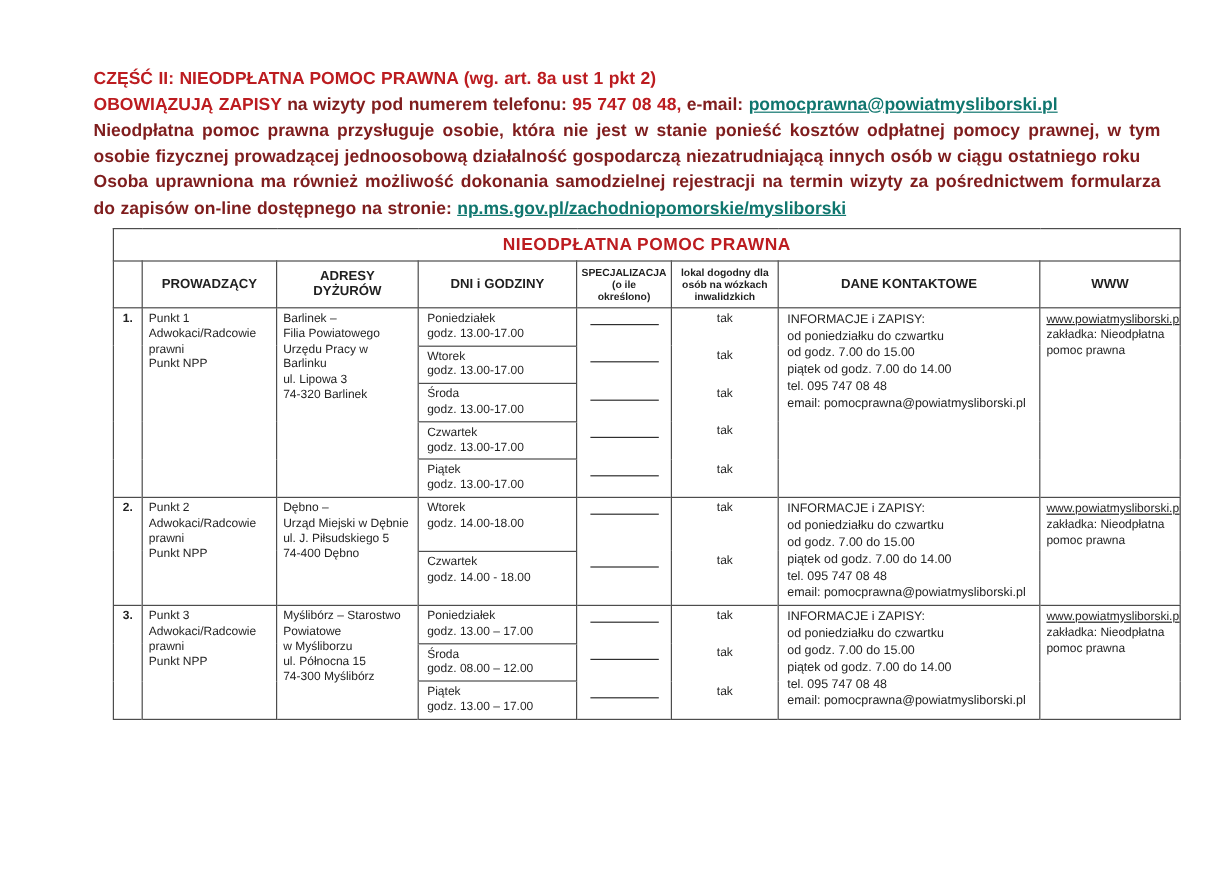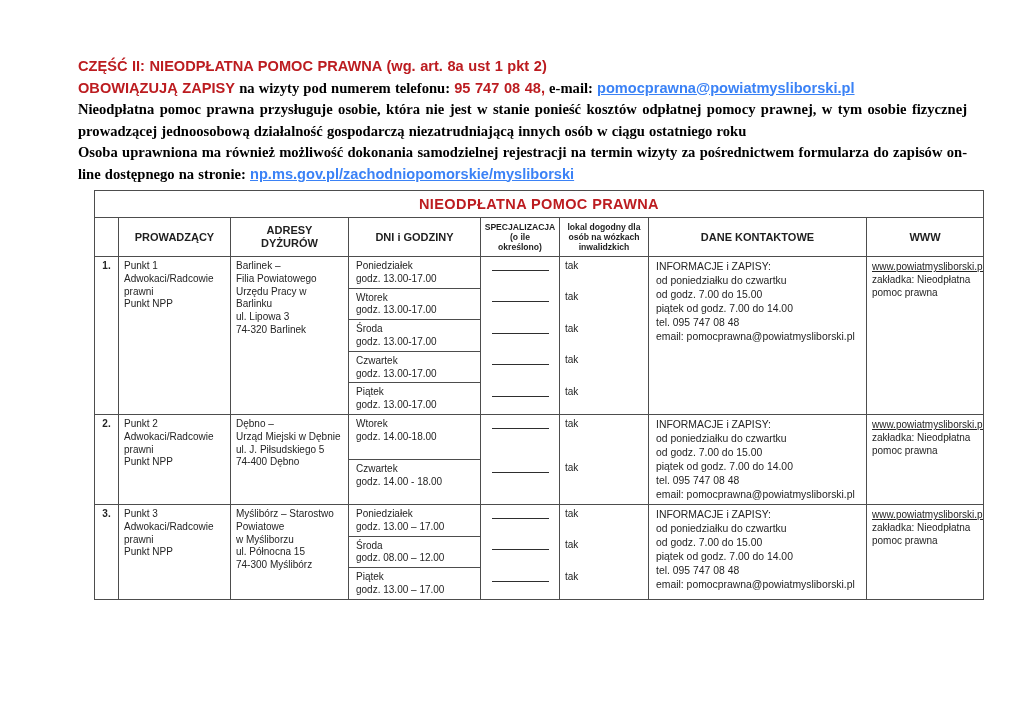--- a/index.html
+++ b/index.html
@@ -24,22 +24,22 @@
   .intro p {
     margin: 0;
     font-size: 14.6px;
     font-weight: 700;
     line-height: 21.5px;
     color: #1f1f1f;
     word-spacing: 0.5px;
   }
   .intro p.justify { text-align: justify; }
   .seg-red  { color: #bc1c20; }
-  .seg-black { color: #000000; font-family: Liberation Serif, serif; }
-  .seg-red-link { color: #3b82f6; text-decoration: underline; cursor: pointer; }
+  .seg-black { color: #7f1d1d; }
+  .seg-red-link { color: #0f766e; text-decoration: underline; cursor: pointer; }
   
   table.npp {
     margin-top: 5px;
     width: 889px;
     border-collapse: collapse;
     table-layout: fixed;
     border: 1.4px solid #4d4d4d;
     margin-left: 16px;
   }
   table.npp th, table.npp td { overflow: hidden; }
@@ -78,21 +78,21 @@
   td.num-cell { text-align: center; font-weight: 700; padding-left: 1px; padding-right: 1px; }
   td.provider-cell { font-weight: 700; }
   td.dni-cell { height: 26px; padding-left: 7px; }
   td.spec-cell { padding: 0; }
   .blank-line {
     width: 57px;
     height: 0;
     border-bottom: 1.4px solid #2e2e2e;
     margin: 13px auto 0 auto;
   }
-  td.tak-cell { text-align: left; padding-top: 3px; }
+  td.tak-cell { text-align: center; padding-top: 3px; }
   td.contact-cell { font-size: 10.4px; line-height: 14px; padding-left: 7px; }
   td.www-cell { font-size: 10px; line-height: 13.2px; }
   .b { font-weight: 400; }
   .u { text-decoration: underline; cursor: pointer; }
 </style>
 </head>
 <body>
 
 <div class="page">
   <div class="content">

